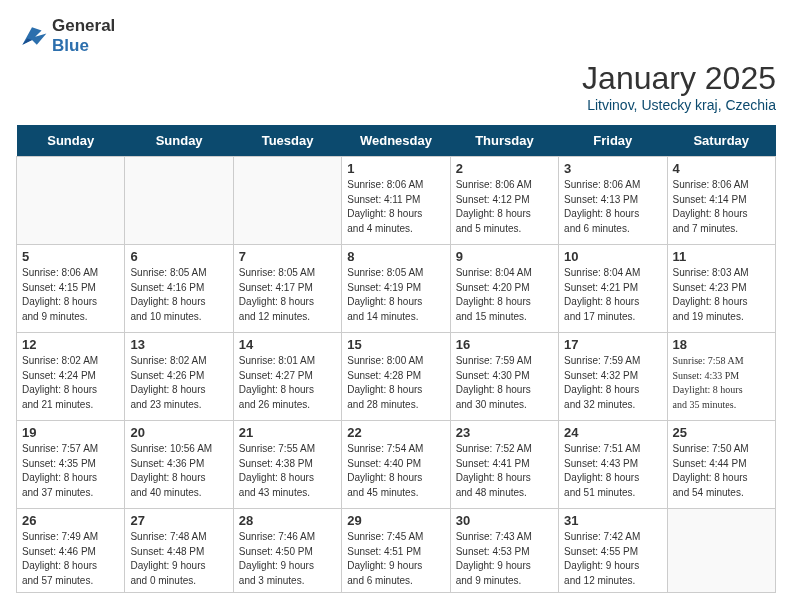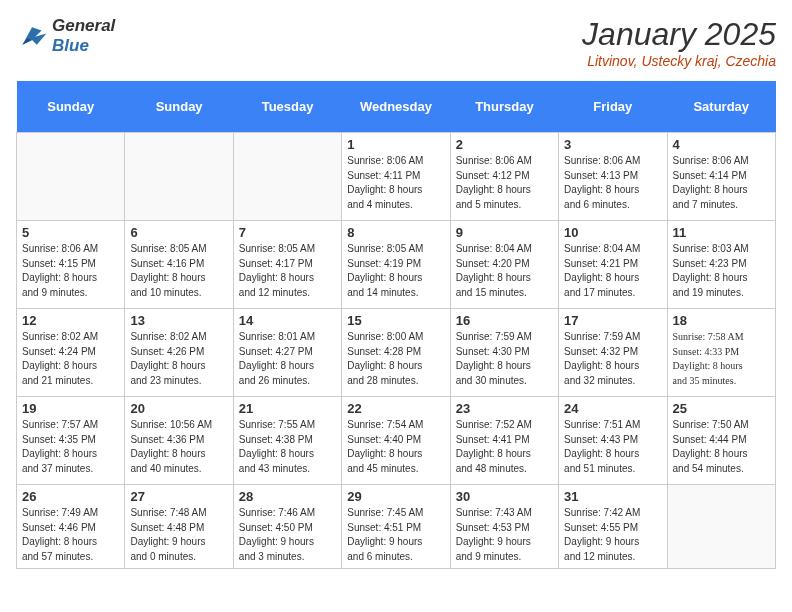--- a/index.html
+++ b/index.html
@@ -8,53 +8,53 @@
       background: #fff;
       width: 792px;
       min-height: 612px;
       padding: 16px;
     }
     .header {
       display: flex;
       justify-content: space-between;
       align-items: flex-start;
       margin-bottom: 12px;
-      font-style: italic;
     }
     .logo {
       display: flex;
       align-items: center;
       gap: 4px;
     }
     .logo-bird {
       width: 32px;
       height: 28px;
     }
     .title-block {
       text-align: right;
+      margin-top: 44px;
     }
     .calendar-title {
       font-size: 32px;
       color: #333;
       font-weight: normal;
     }
     .calendar-subtitle {
       font-size: 14px;
-      color: #c2410c;
+      color: #0c4a6e;
     }
     table {
       width: 100%;
       border-collapse: collapse;
       table-layout: fixed;
     }
     th {
-      background-color: #3b82f6;
+      background-color: #0c4a6e;
       color: #fff;
       text-align: center;
-      padding: 18px 4px;
+      padding: 8px 4px;
       font-size: 13px;
       font-weight: bold;
     }
     td {
       border: 1px solid #ccc;
       vertical-align: top;
       padding: 4px 5px;
       font-size: 10.5px;
       color: #333;
       height: 88px;

